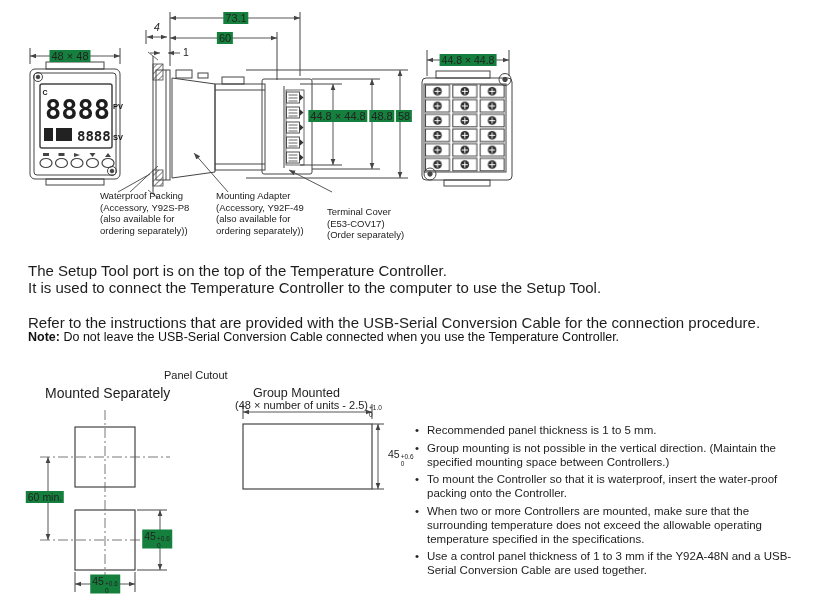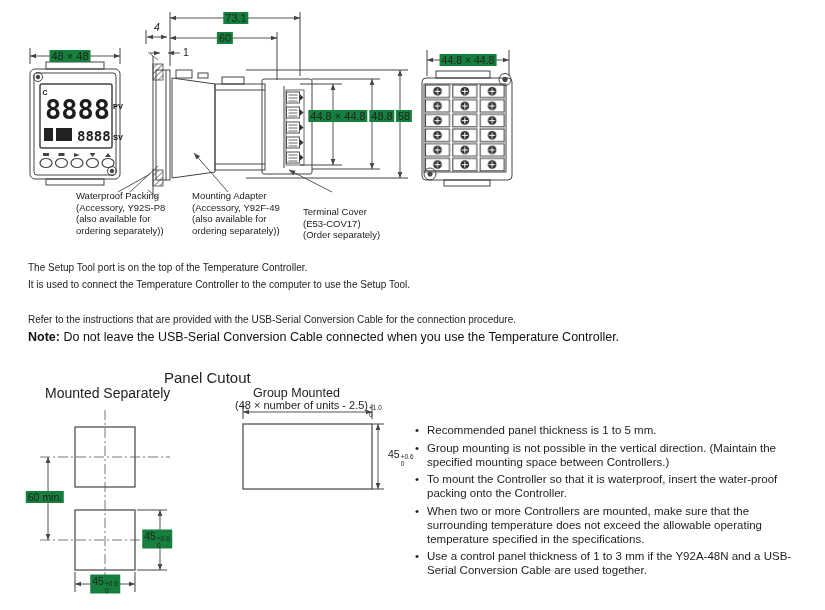--- a/index.html
+++ b/index.html
@@ -7,22 +7,22 @@
         font-family:"Liberation Sans",sans-serif;color:#222;}
   svg{position:absolute;left:0;top:0;}
   .abs{position:absolute;white-space:nowrap;}
   .c{transform:translate(-50%,-50%);}
   .bg{background:#15803d;padding:0 2px;}
   .dim{font-size:10.5px;color:#222;}
   .dim11{font-size:11px;color:#222;}
   .it{font-style:italic;}
   .tol{display:inline-flex;flex-direction:column;font-size:6.5px;line-height:6.5px;
        margin-left:1px;vertical-align:-1px;text-align:left;font-style:normal;}
-  .plbl{font-size:9.5px;line-height:11.5px;color:#222;}
-  .bt{position:absolute;left:28px;font-size:10px;color:#1d1d1d;}
+  .plbl{font-size:9.5px;line-height:11.5px;color:#222;margin-left:24px;}
+  .bt{position:absolute;left:28px;font-size:15px;color:#1d1d1d;}
   .note{font-size:12.5px;color:#111;}
   .note b{font-weight:bold;}
   .cutlbl{font-size:12px;color:#1d1d1d;}
   .tinylbl{font-size:7.5px;font-weight:bold;color:#111;text-align:center;}
   .unitlbl{font-size:7px;font-weight:bold;color:#111;}
   .bullets{position:absolute;left:415px;top:424px;width:396px;}
   .bullets .row{display:flex;margin-bottom:4px;}
   .bullets .blt{flex:0 0 12px;width:12px;font-size:11.5px;line-height:13.8px;}
   .bullets .txt{font-size:11.5px;line-height:13.8px;max-width:376px;color:#1d1d1d;}
 </style>
@@ -203,21 +203,21 @@
   </div>
 
   <div class="bt" style="top:262px">The Setup Tool port is on the top of the Temperature Controller.</div>
   <div class="bt" style="top:279px">It is used to connect the Temperature Controller to the computer to use the Setup Tool.</div>
   <div class="bt" style="top:314px">Refer to the instructions that are provided with the USB-Serial Conversion Cable for the connection procedure.</div>
   <div class="abs note" style="left:28px;top:330px">
     <b>Note:</b>
     <span>Do not leave the USB-Serial Conversion Cable connected when you use the Temperature Controller.</span>
   </div>
 
-  <span class="abs cutlbl" style="left:164px;top:369px;font-size:15px">Panel Cutout</span>
+  <span class="abs cutlbl" style="left:164px;top:369px;font-size:11px">Panel Cutout</span>
   <span class="abs cutlbl" style="left:45px;top:385px;font-size:14px">Mounted Separately</span>
   <span class="abs cutlbl" style="left:253px;top:386px;font-size:12.5px">Group Mounted</span>
   <span class="abs dim11" style="left:235px;top:399px">
     <span>(48 × number of units - 2.5)</span><span class="tol">
         <span>+1.0</span>
         <span>0</span>
       </span>
   </span>
   <span class="abs c bg dim" style="left:45px;top:497px">60 min.</span>
   <span class="abs c bg dim" style="left:157px;top:539px">

